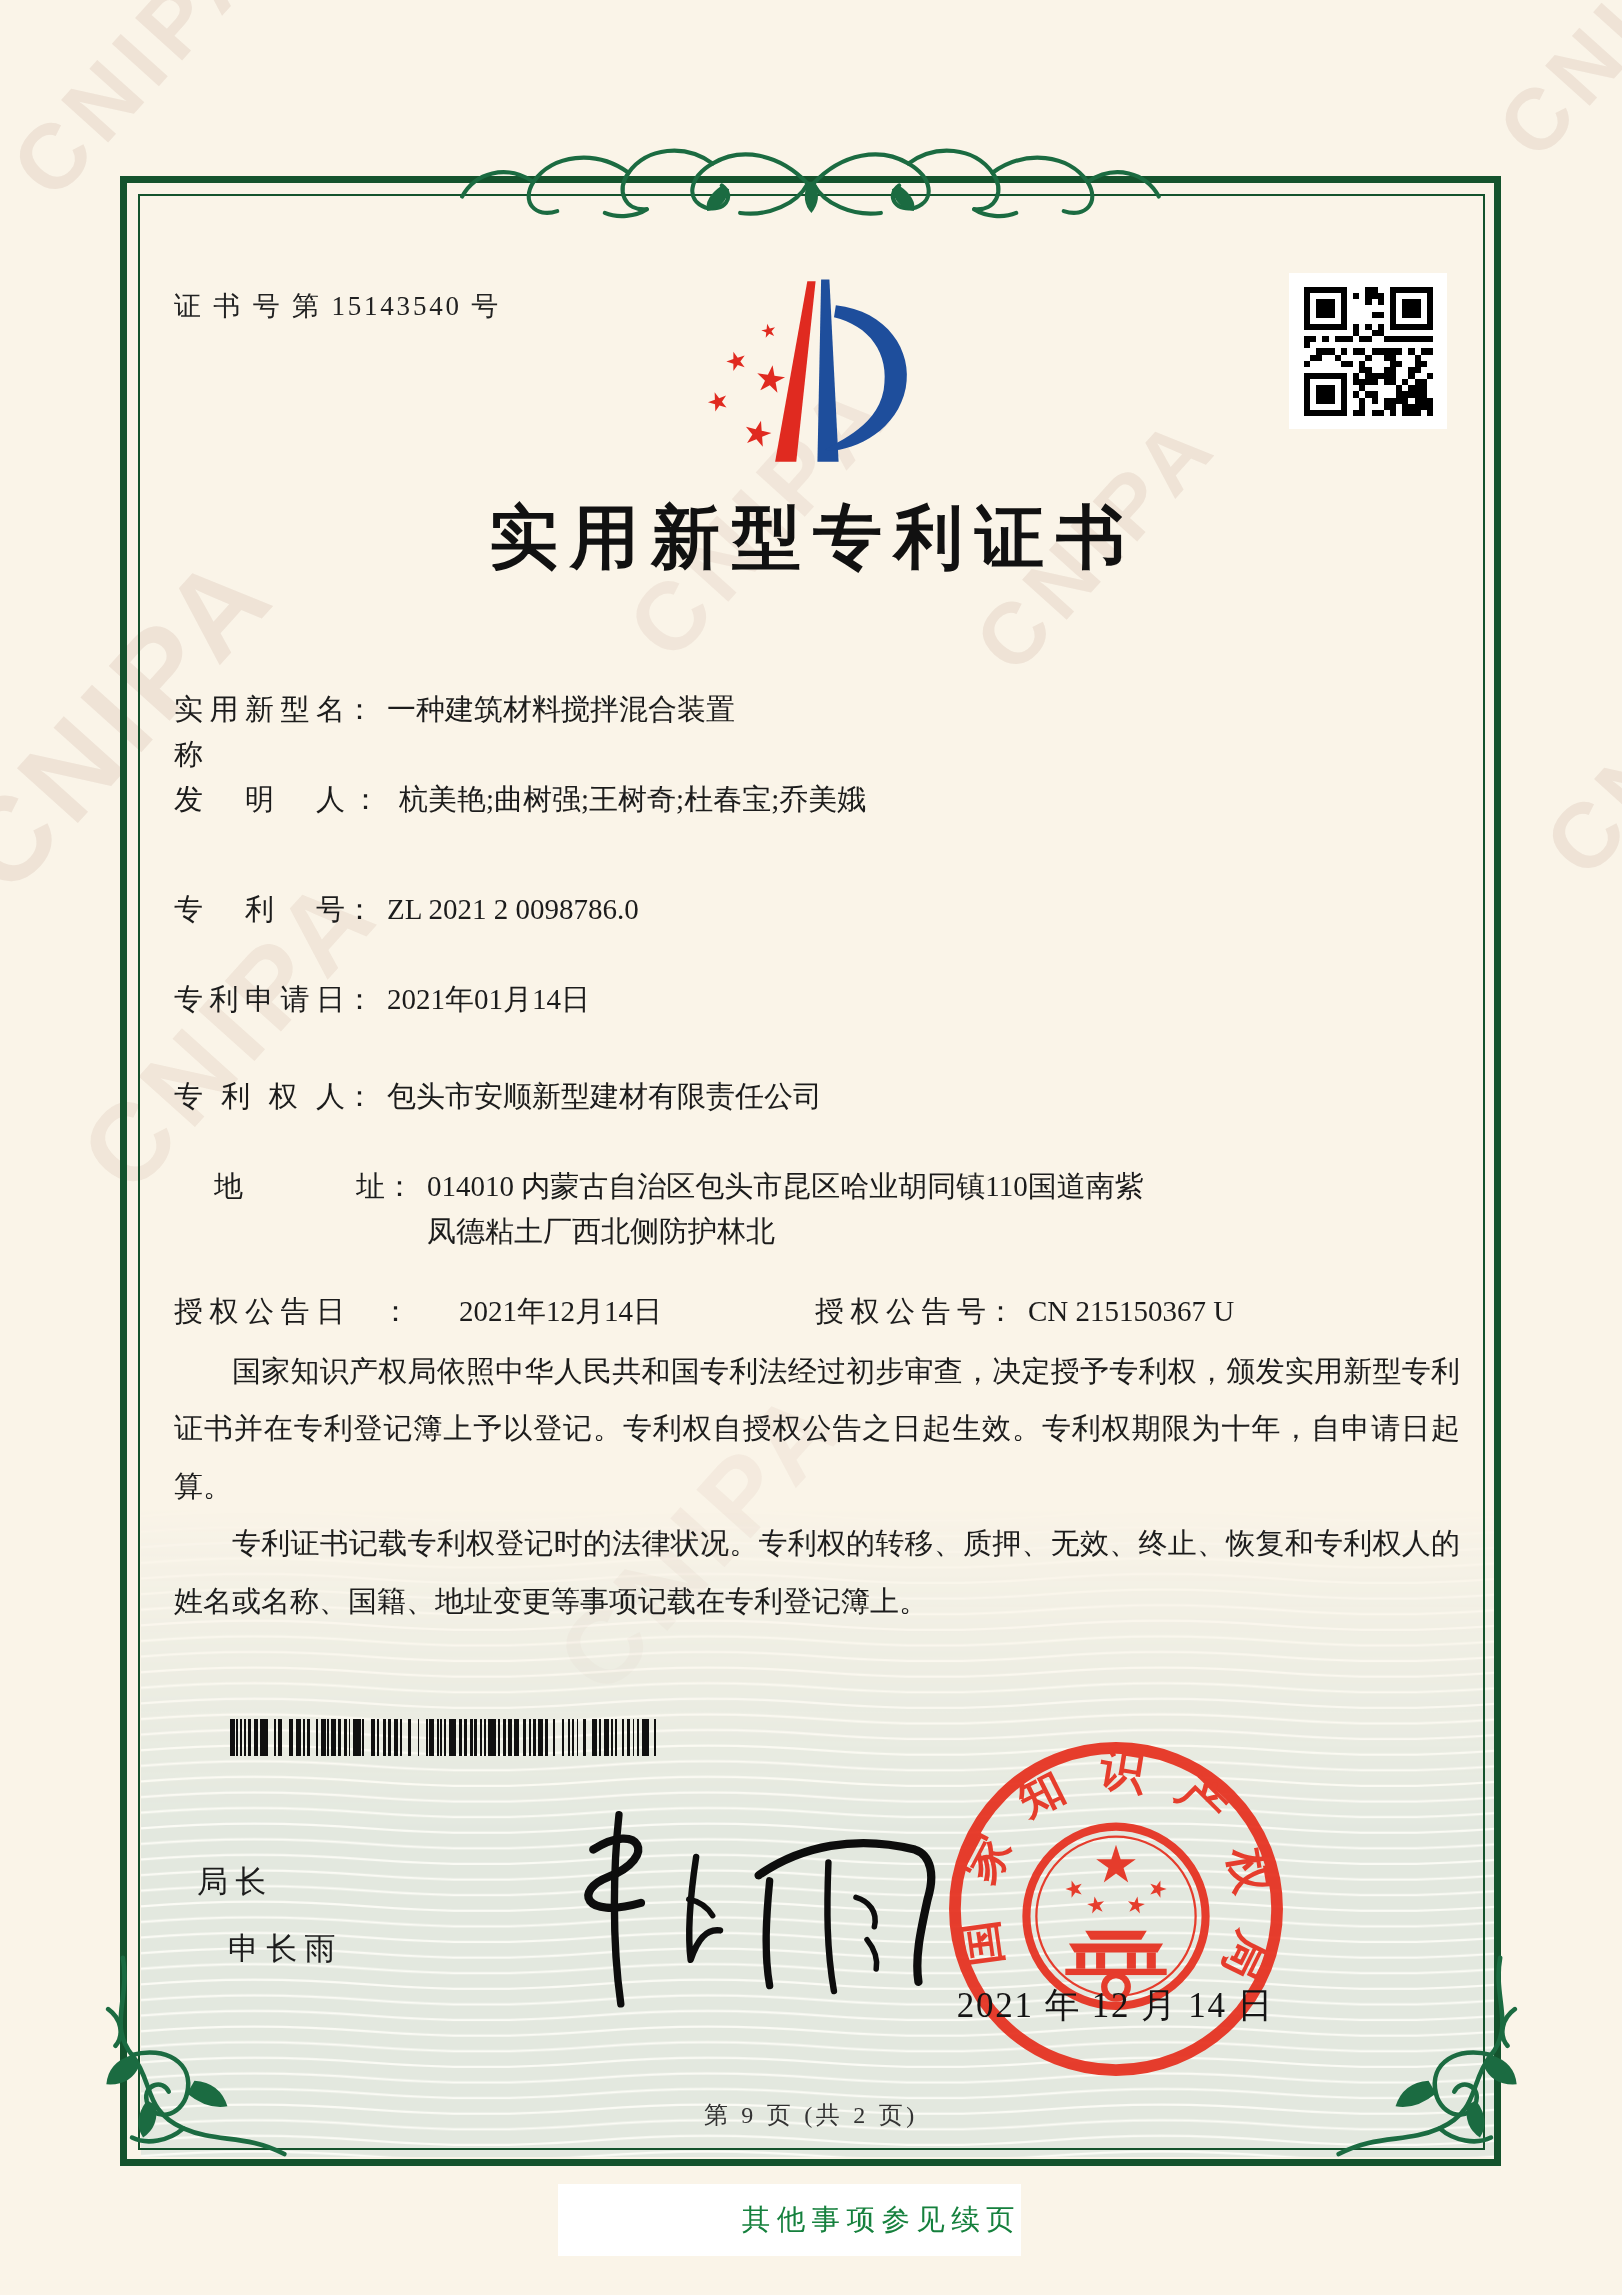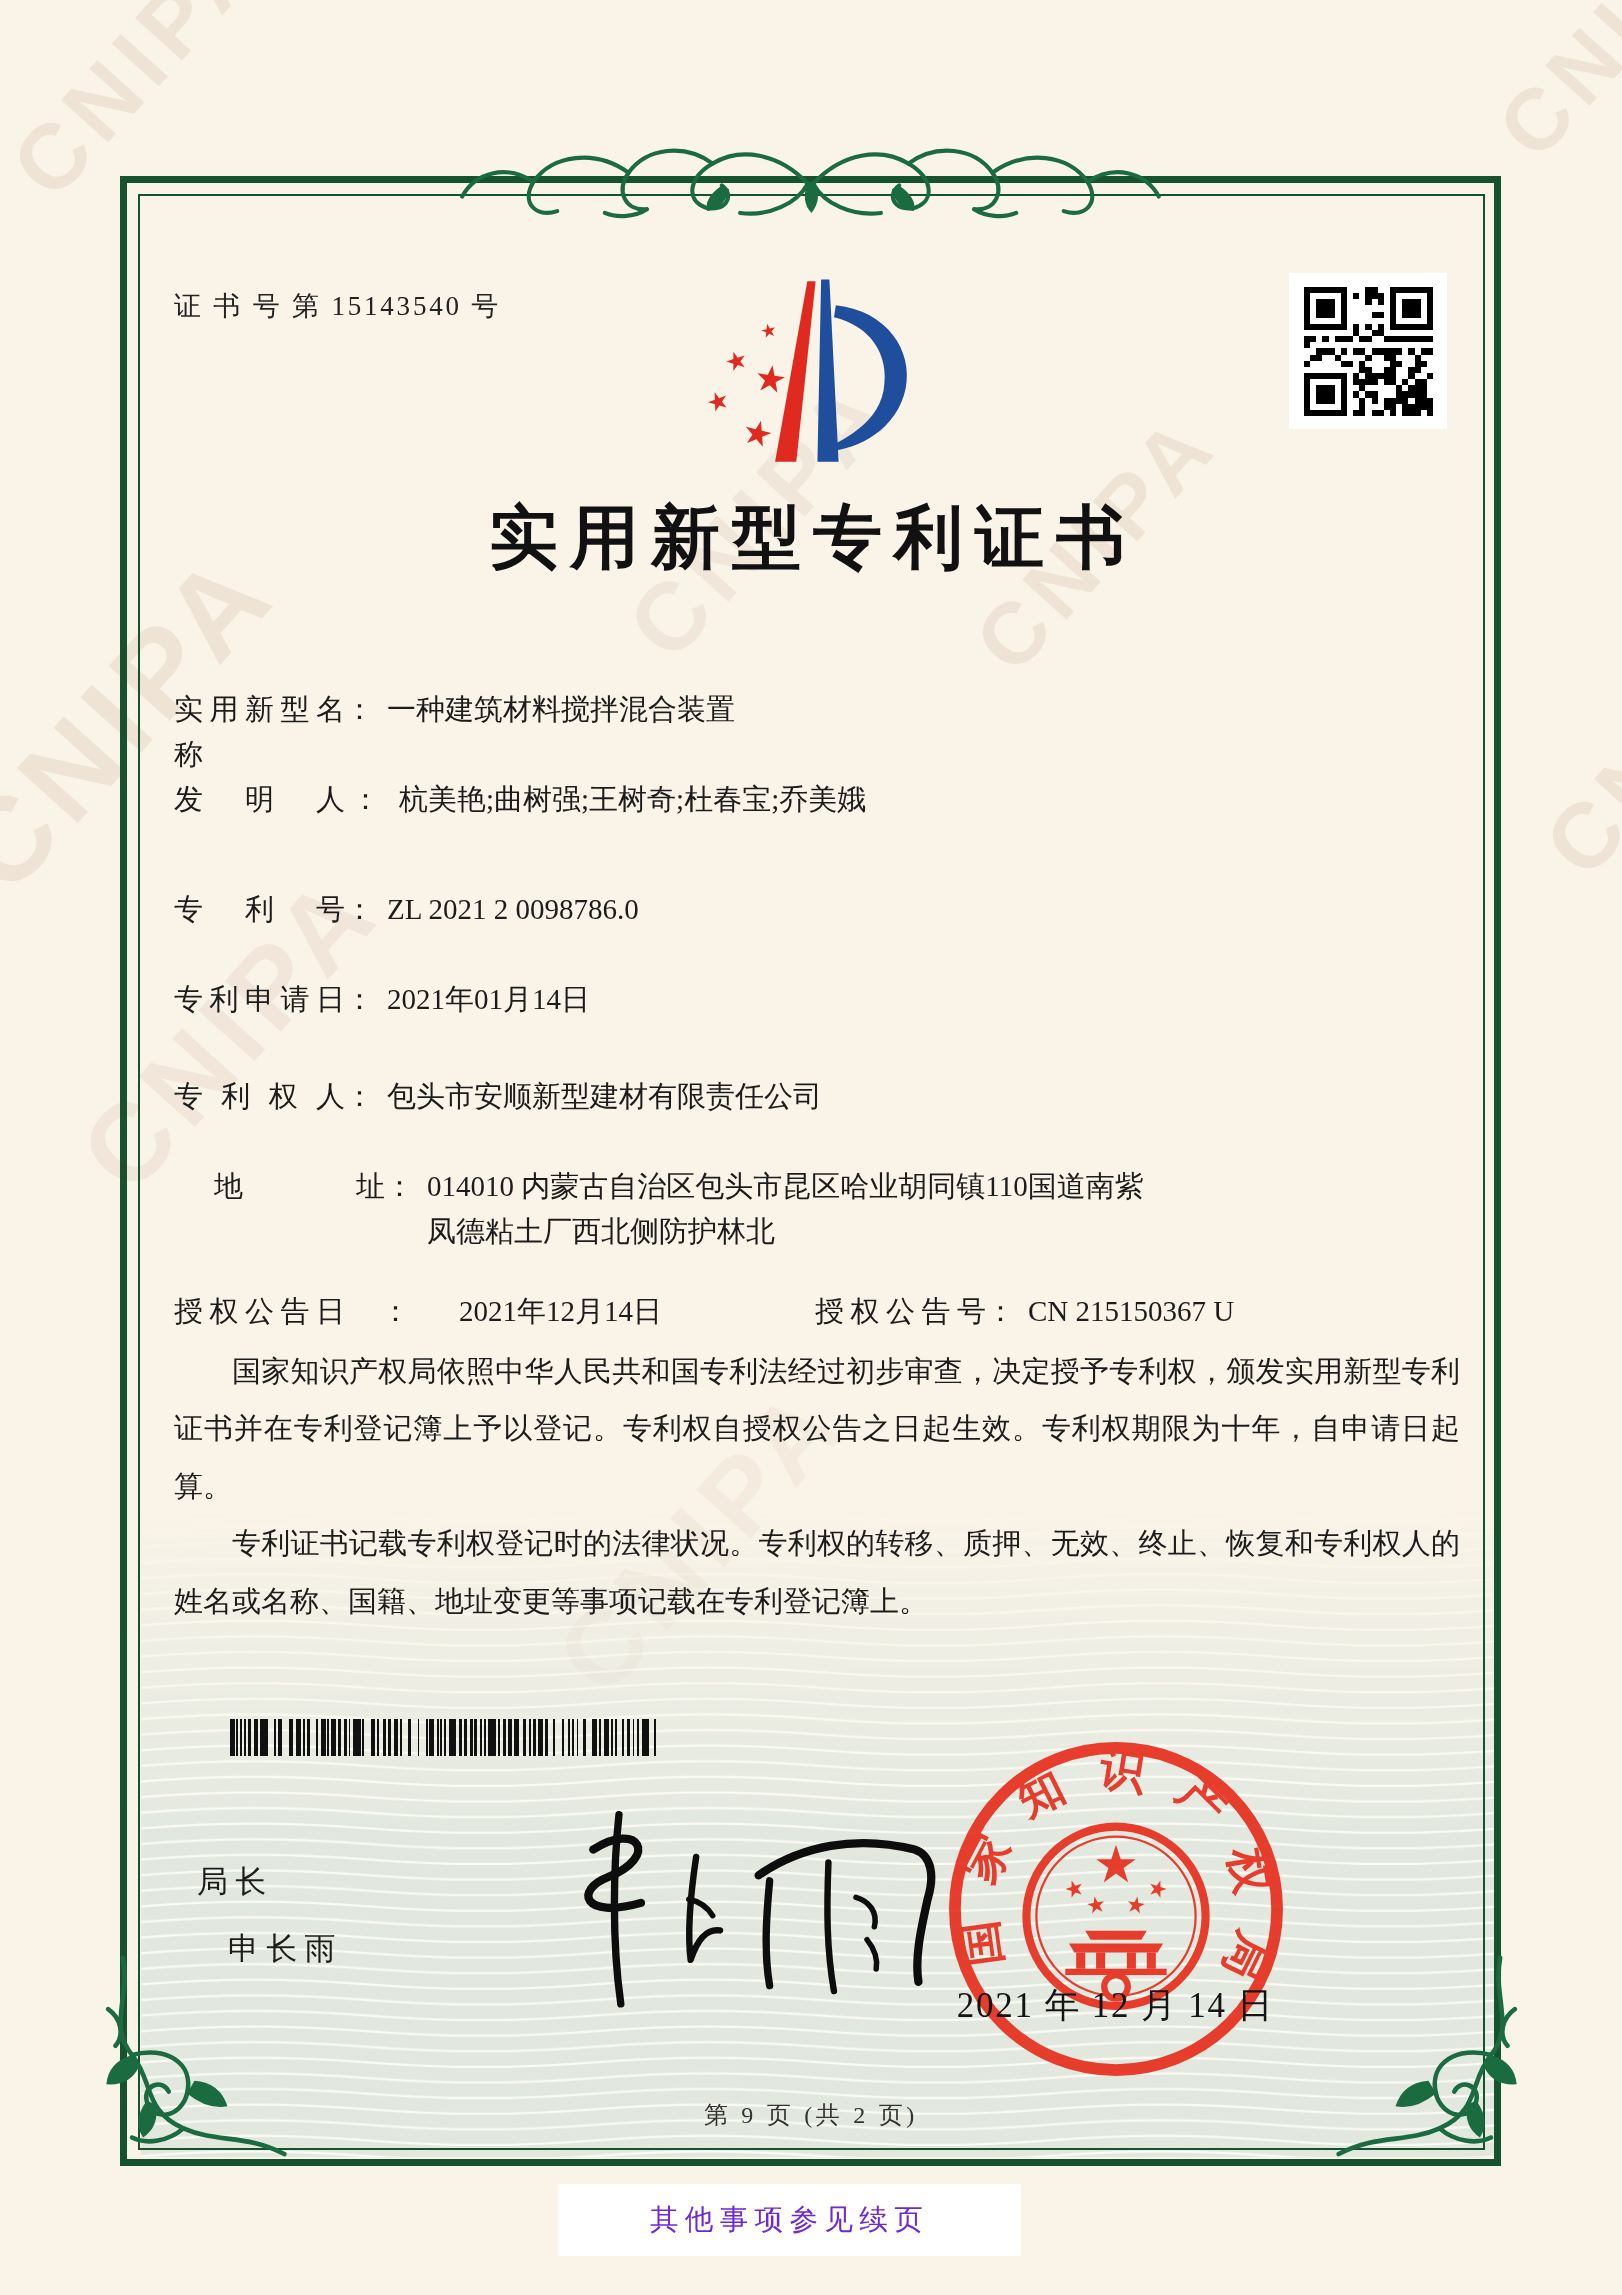--- a/index.html
+++ b/index.html
@@ -39,22 +39,22 @@
            font-family:"Liberation Sans","DejaVu Sans",sans-serif;font-weight:500;}
   .signame{left:197px;top:1928px;font-size:31px;letter-spacing:7.3px;z-index:6;
            font-family:"Liberation Sans","DejaVu Sans",sans-serif;font-weight:500;margin-left:31px;}
   #sig{left:551px;top:1809px;z-index:6;}
   #seal{left:935px;top:1728px;z-index:7;opacity:.93;}
   .sealdate{left:927px;top:1982px;width:377px;text-align:center;font-size:35px;
             letter-spacing:1.8px;color:#141414;z-index:8;}
   .pageinfo{left:120px;top:2099px;width:1382px;text-align:center;font-size:24px;
             letter-spacing:3.7px;color:#333;z-index:6;}
   .contbox{left:558px;top:2184px;width:463px;height:72px;background:#fff;z-index:6;}
-  .contnote{left:558px;top:2184px;width:463px;height:72px;line-height:72px;text-align:center;
-            font-size:28.5px;letter-spacing:6.4px;color:#6d28d9;z-index:7;}
+  .contnote{left:558px;top:2184px;width:463px;height:72px;line-height:72px;text-align:right;
+            font-size:28.5px;letter-spacing:6.4px;color:#15803d;z-index:7;}
 </style>
 </head>
 <body>
 
 <span class="wm" style="left:-9.2px;top:147px;font-size:92px;transform-origin:left top;">CNIPA</span>
 <span class="wm" style="left:1478px;top:110px;font-size:87px;transform-origin:left top;">CNIPA</span>
 <span class="wm" style="left:606px;top:606px;font-size:96px;transform-origin:left top;opacity:.8;">CNIPA</span>
 <span class="wm" style="left:955px;top:624px;font-size:87px;transform-origin:left top;">CNIPA</span>
 <span class="wm" style="left:-73px;top:826px;font-size:119px;transform-origin:left top;">CNIPA</span>
 <span class="wm" style="left:55px;top:1130px;font-size:110px;transform-origin:left top;opacity:.85;">CNIPA</span>

